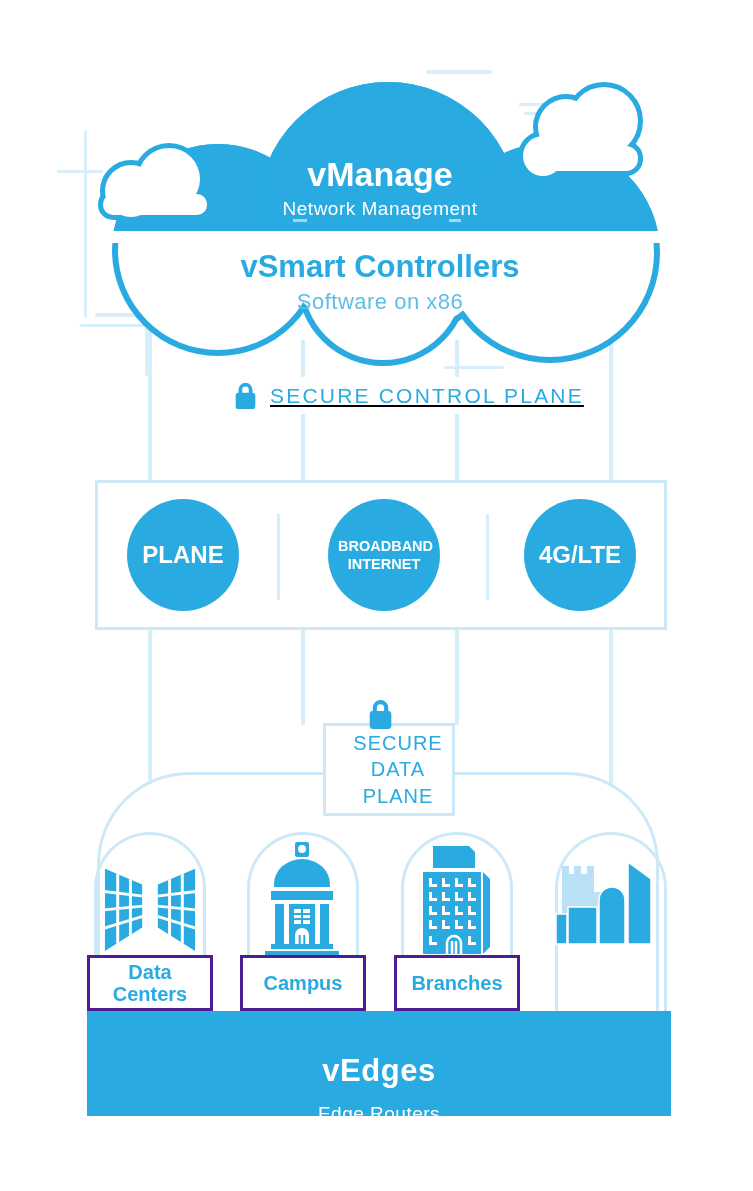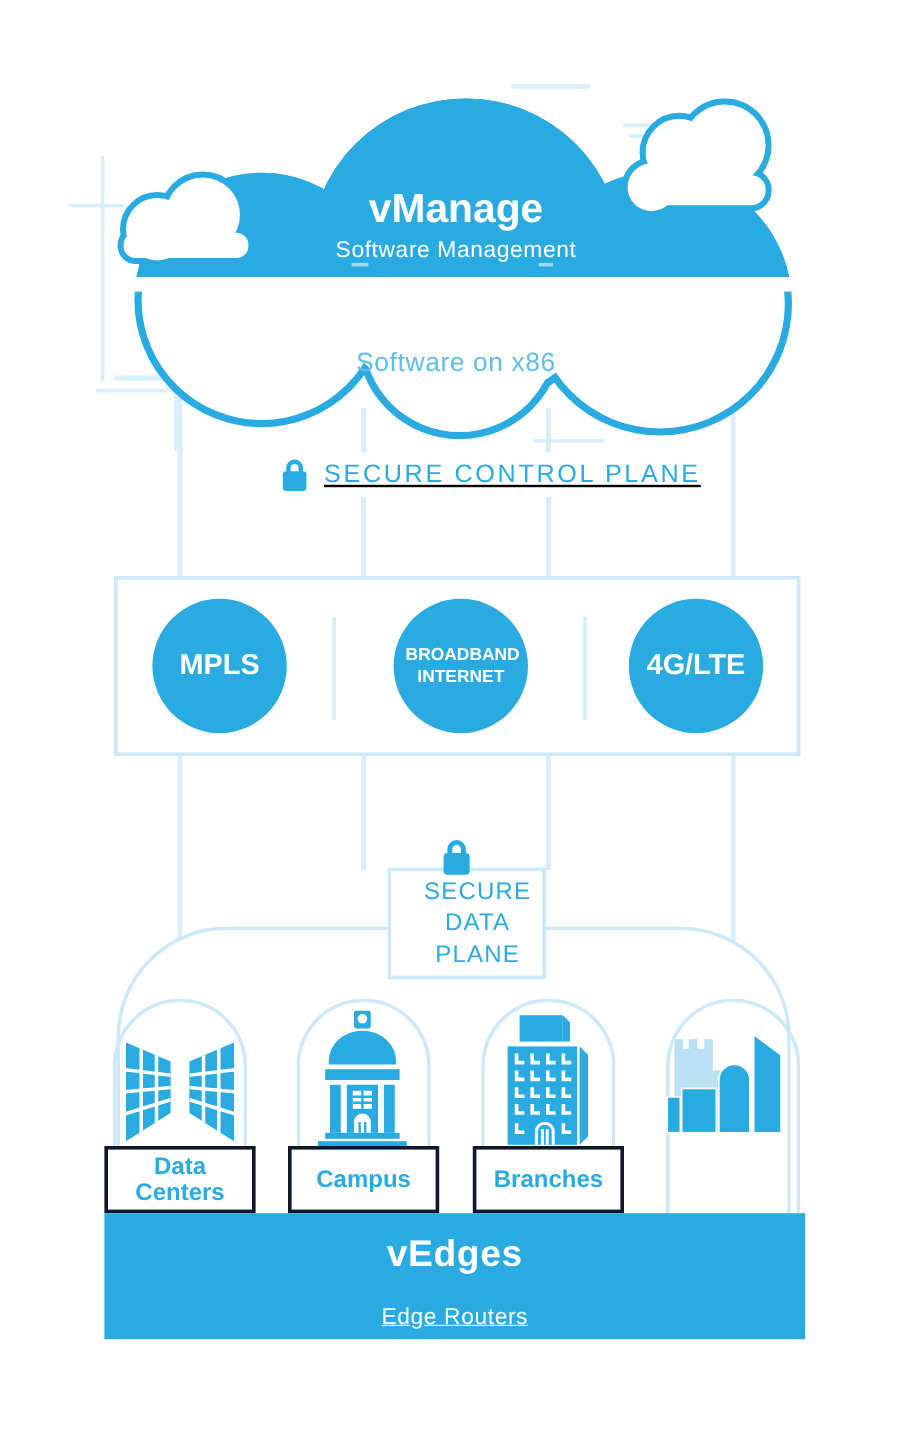--- a/index.html
+++ b/index.html
@@ -10,25 +10,25 @@
   .conn{background:#D6EDFA;z-index:1;}
   .cloud-text{z-index:3;text-align:center;}
   .cp-row{z-index:4;display:flex;align-items:center;gap:13px;background:#fff;padding:4px 10px;}
   .cp-label{color:#29ABE2;font-size:21px;letter-spacing:2.2px;white-space:nowrap;}
   .tbox{background:#fff;border:3px solid #CDE9F8;z-index:2;}
   .tcircle{border-radius:50%;background:#29ABE2;z-index:3;display:flex;align-items:center;justify-content:center;text-align:center;color:#fff;font-weight:bold;}
   .tsep{background:#D6EDFA;z-index:3;}
   .dp-box{background:#fff;border:3px solid #CDE9F8;z-index:4;display:flex;align-items:center;justify-content:center;text-align:center;}
   .dp-label{color:#29ABE2;font-size:20px;letter-spacing:1px;line-height:1.32;width:100px;}
   .arch{border:3px solid #CDE9F8;border-bottom:none;z-index:1;background:transparent;}
-  .site-label{background:#fff;border:3px solid #0f172a;z-index:4;display:flex;align-items:center;justify-content:center;text-align:center;}
+  .site-label{background:#fff;border:3px solid #4c1d95;z-index:4;display:flex;align-items:center;justify-content:center;text-align:center;}
   .site-label span{display:inline-block;max-width:92px;color:#29ABE2;font-weight:bold;font-size:20px;line-height:1.1;}
   .edge-bar{background:#29ABE2;z-index:4;text-align:center;color:#fff;}
-  .edge-title{font-size:31px;font-weight:bold;margin-top:16px;letter-spacing:0.5px;}
-  .edge-sub{font-size:19px;margin-top:24px;letter-spacing:0.5px;text-decoration:underline;}
+  .edge-title{font-size:31px;font-weight:bold;margin-top:42px;letter-spacing:0.5px;}
+  .edge-sub{font-size:19px;margin-top:14px;letter-spacing:0.5px;text-decoration:underline;}
   .icon-svg{z-index:2;}
   .lock{z-index:5;}
 </style>
 </head>
 <body>
 
 <div class="canvas">
 
   <div class="abs decor" style="left:426px;top:70px;width:66px;height:4px;"></div>
   <div class="abs decor" style="left:519px;top:103px;width:37px;height:3px;"></div>
@@ -97,34 +97,35 @@
       <g fill="#ffffff">
         <circle cx="566" cy="127" r="28"></circle>
           <circle cx="604" cy="121" r="34"></circle>
         <circle cx="543" cy="156" r="20"></circle>
           <rect x="528" y="146" width="110" height="25" rx="12"></rect>
       </g>
     </g>
   </svg>
 
   <div class="abs cloud-text" style="left:180px;top:155px;width:400px;font-size:34px;font-weight:bold;color:#fff;">vManage</div>
-  <div class="abs cloud-text" style="left:180px;top:198px;width:400px;font-size:19px;color:#fff;letter-spacing:0.5px;">Software Management</div>
+  <div class="abs cloud-text" style="left:180px;top:198px;width:400px;font-size:19px;color:#fff;letter-spacing:0.5px;">Network Management</div>
+  <div class="abs cloud-text" style="left:130px;top:249px;width:500px;font-size:31px;font-weight:bold;color:#29ABE2;">vSmart Controllers</div>
   <div class="abs cloud-text" style="left:180px;top:289px;width:400px;font-size:22px;color:#5FBEE9;letter-spacing:0.5px;">Software on x86</div>
 
   <div class="abs cp-row" style="left:224px;top:377px;text-decoration:underline;">
     <svg width="23" height="29" viewBox="0 0 24 31">
       <path d="M6.5 14 V9.5 a5.5 5.5 0 0 1 11 0 V14" fill="none" stroke="#29ABE2" stroke-width="4"></path>
       <rect x="1.5" y="12.5" width="21" height="17.5" rx="3" fill="#29ABE2"></rect>
     </svg>
     <span class="cp-label">SECURE CONTROL PLANE</span>
   </div>
 
   <div class="abs tbox" style="left:95px;top:480px;width:566px;height:144px;"></div>
   <div class="abs tcircle" style="left:127px;top:499px;width:112px;height:112px;font-size:24px;">
-    <span>MPLS</span>
+    <span>PLANE</span>
   </div>
   <div class="abs tsep" style="left:277px;top:514px;width:3px;height:86px;"></div>
   <div class="abs tcircle" style="left:328px;top:499px;width:112px;height:112px;font-size:14.5px;line-height:1.25;">
     <span style="width:92px;">BROADBAND INTERNET</span>
   </div>
   <div class="abs tsep" style="left:486px;top:514px;width:3px;height:86px;"></div>
   <div class="abs tcircle" style="left:524px;top:499px;width:112px;height:112px;font-size:24px;">
     <span>4G/LTE</span>
   </div>
 

